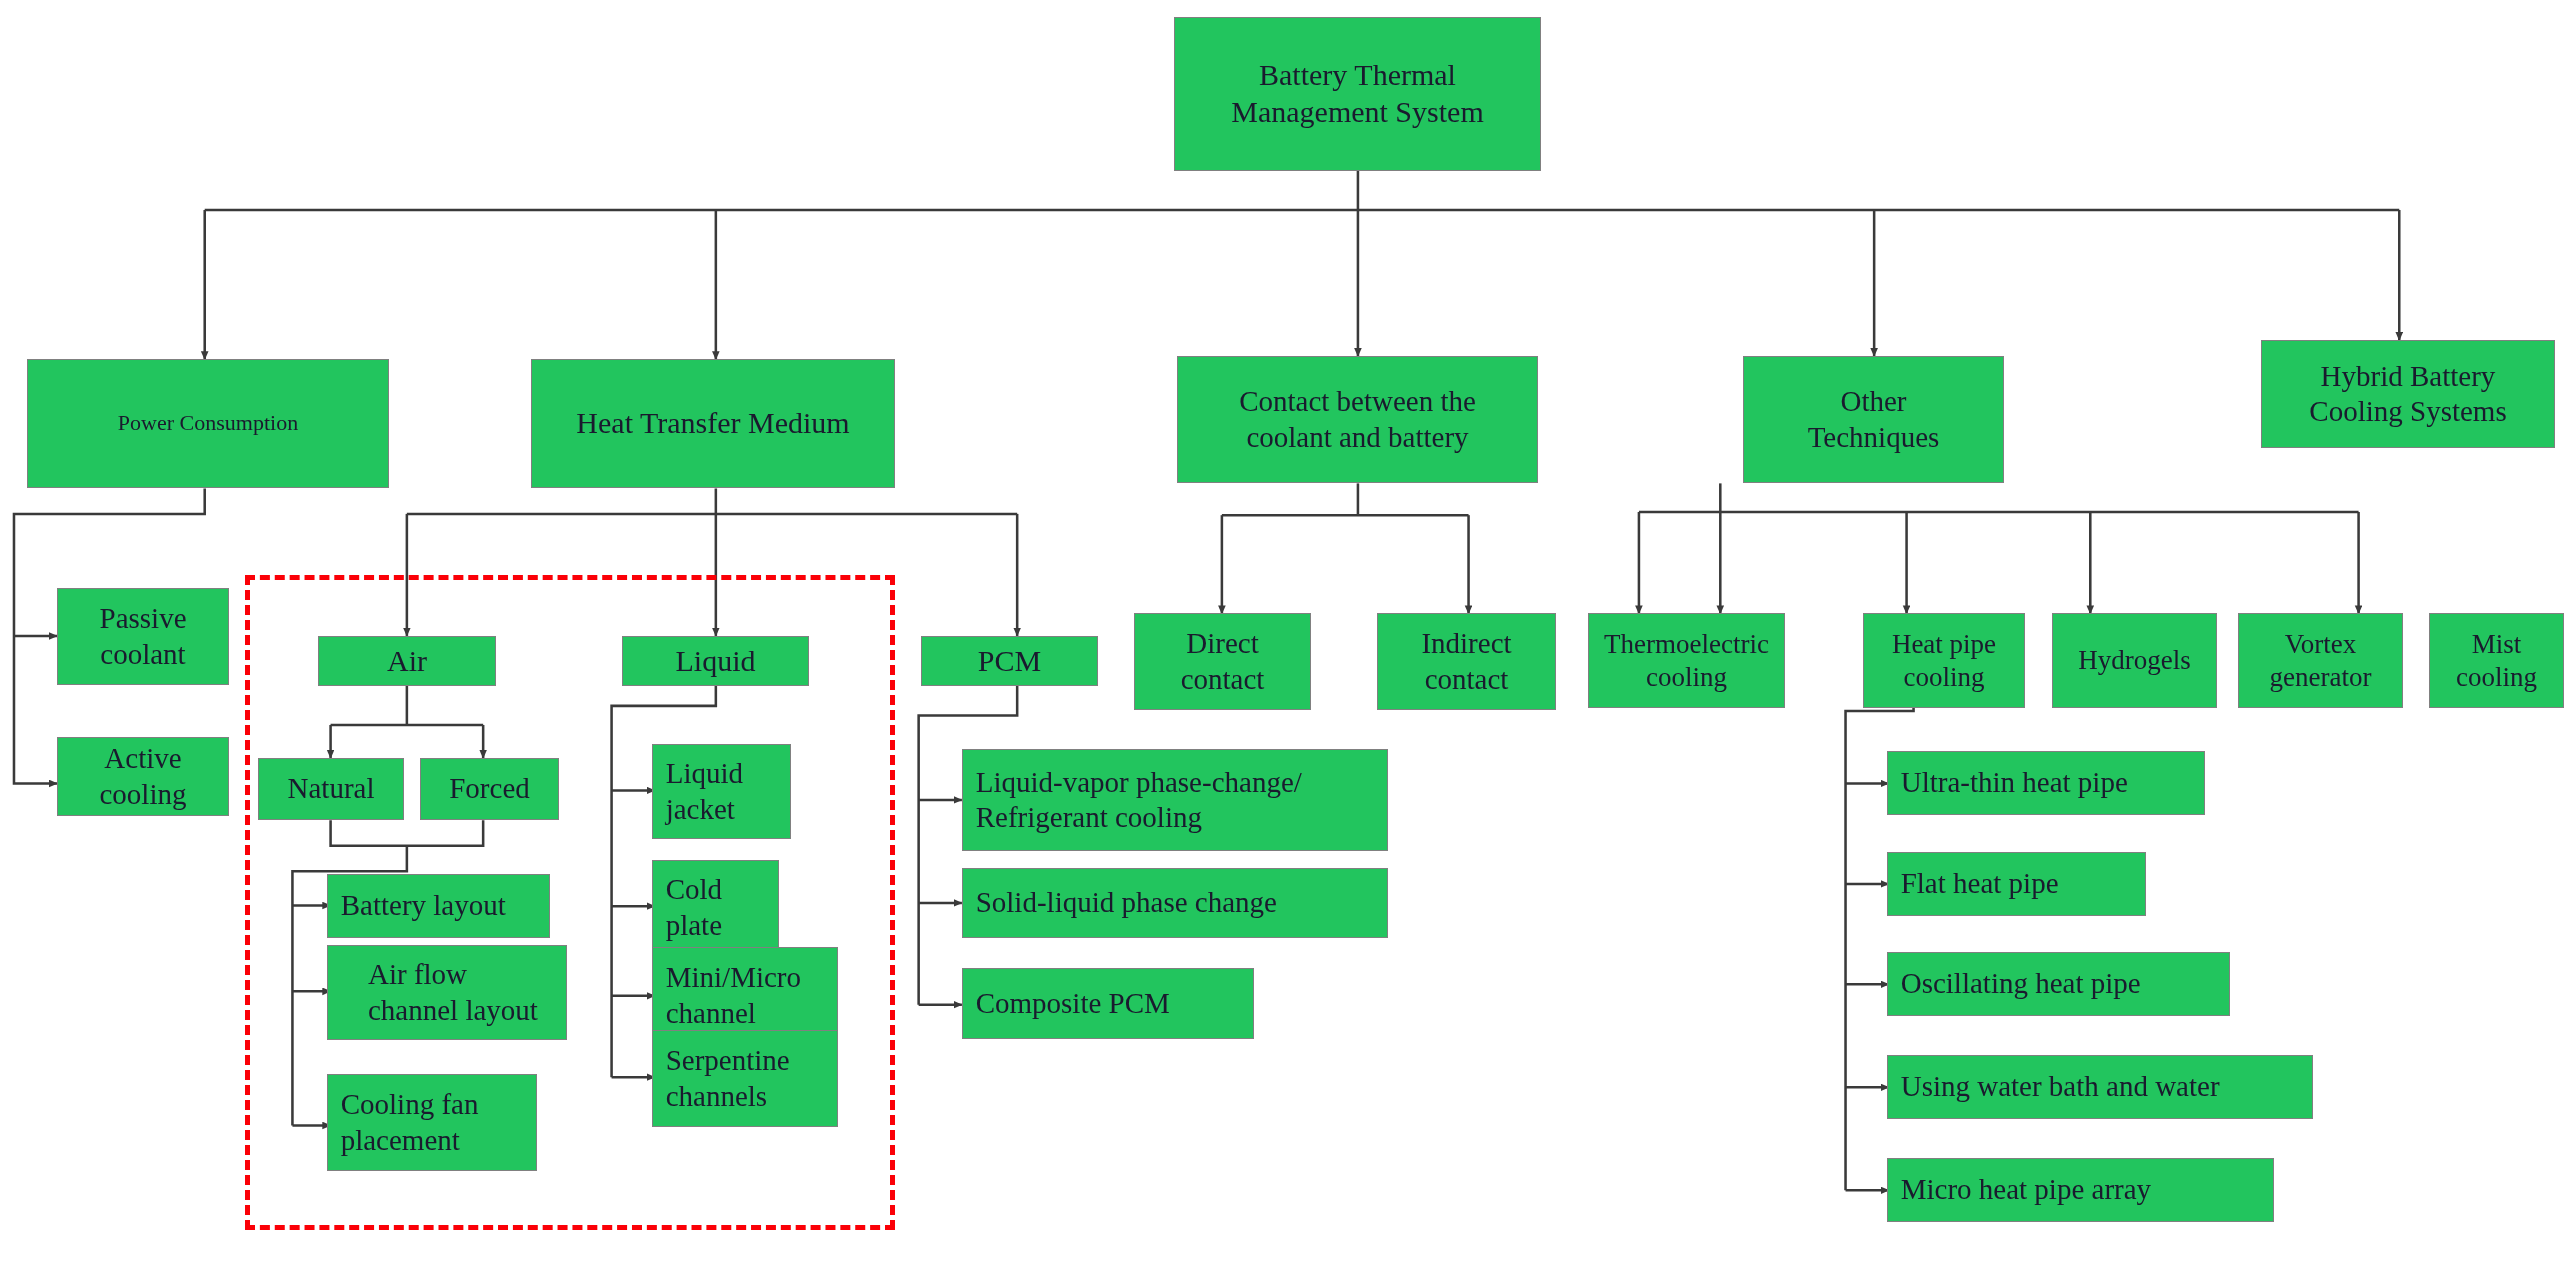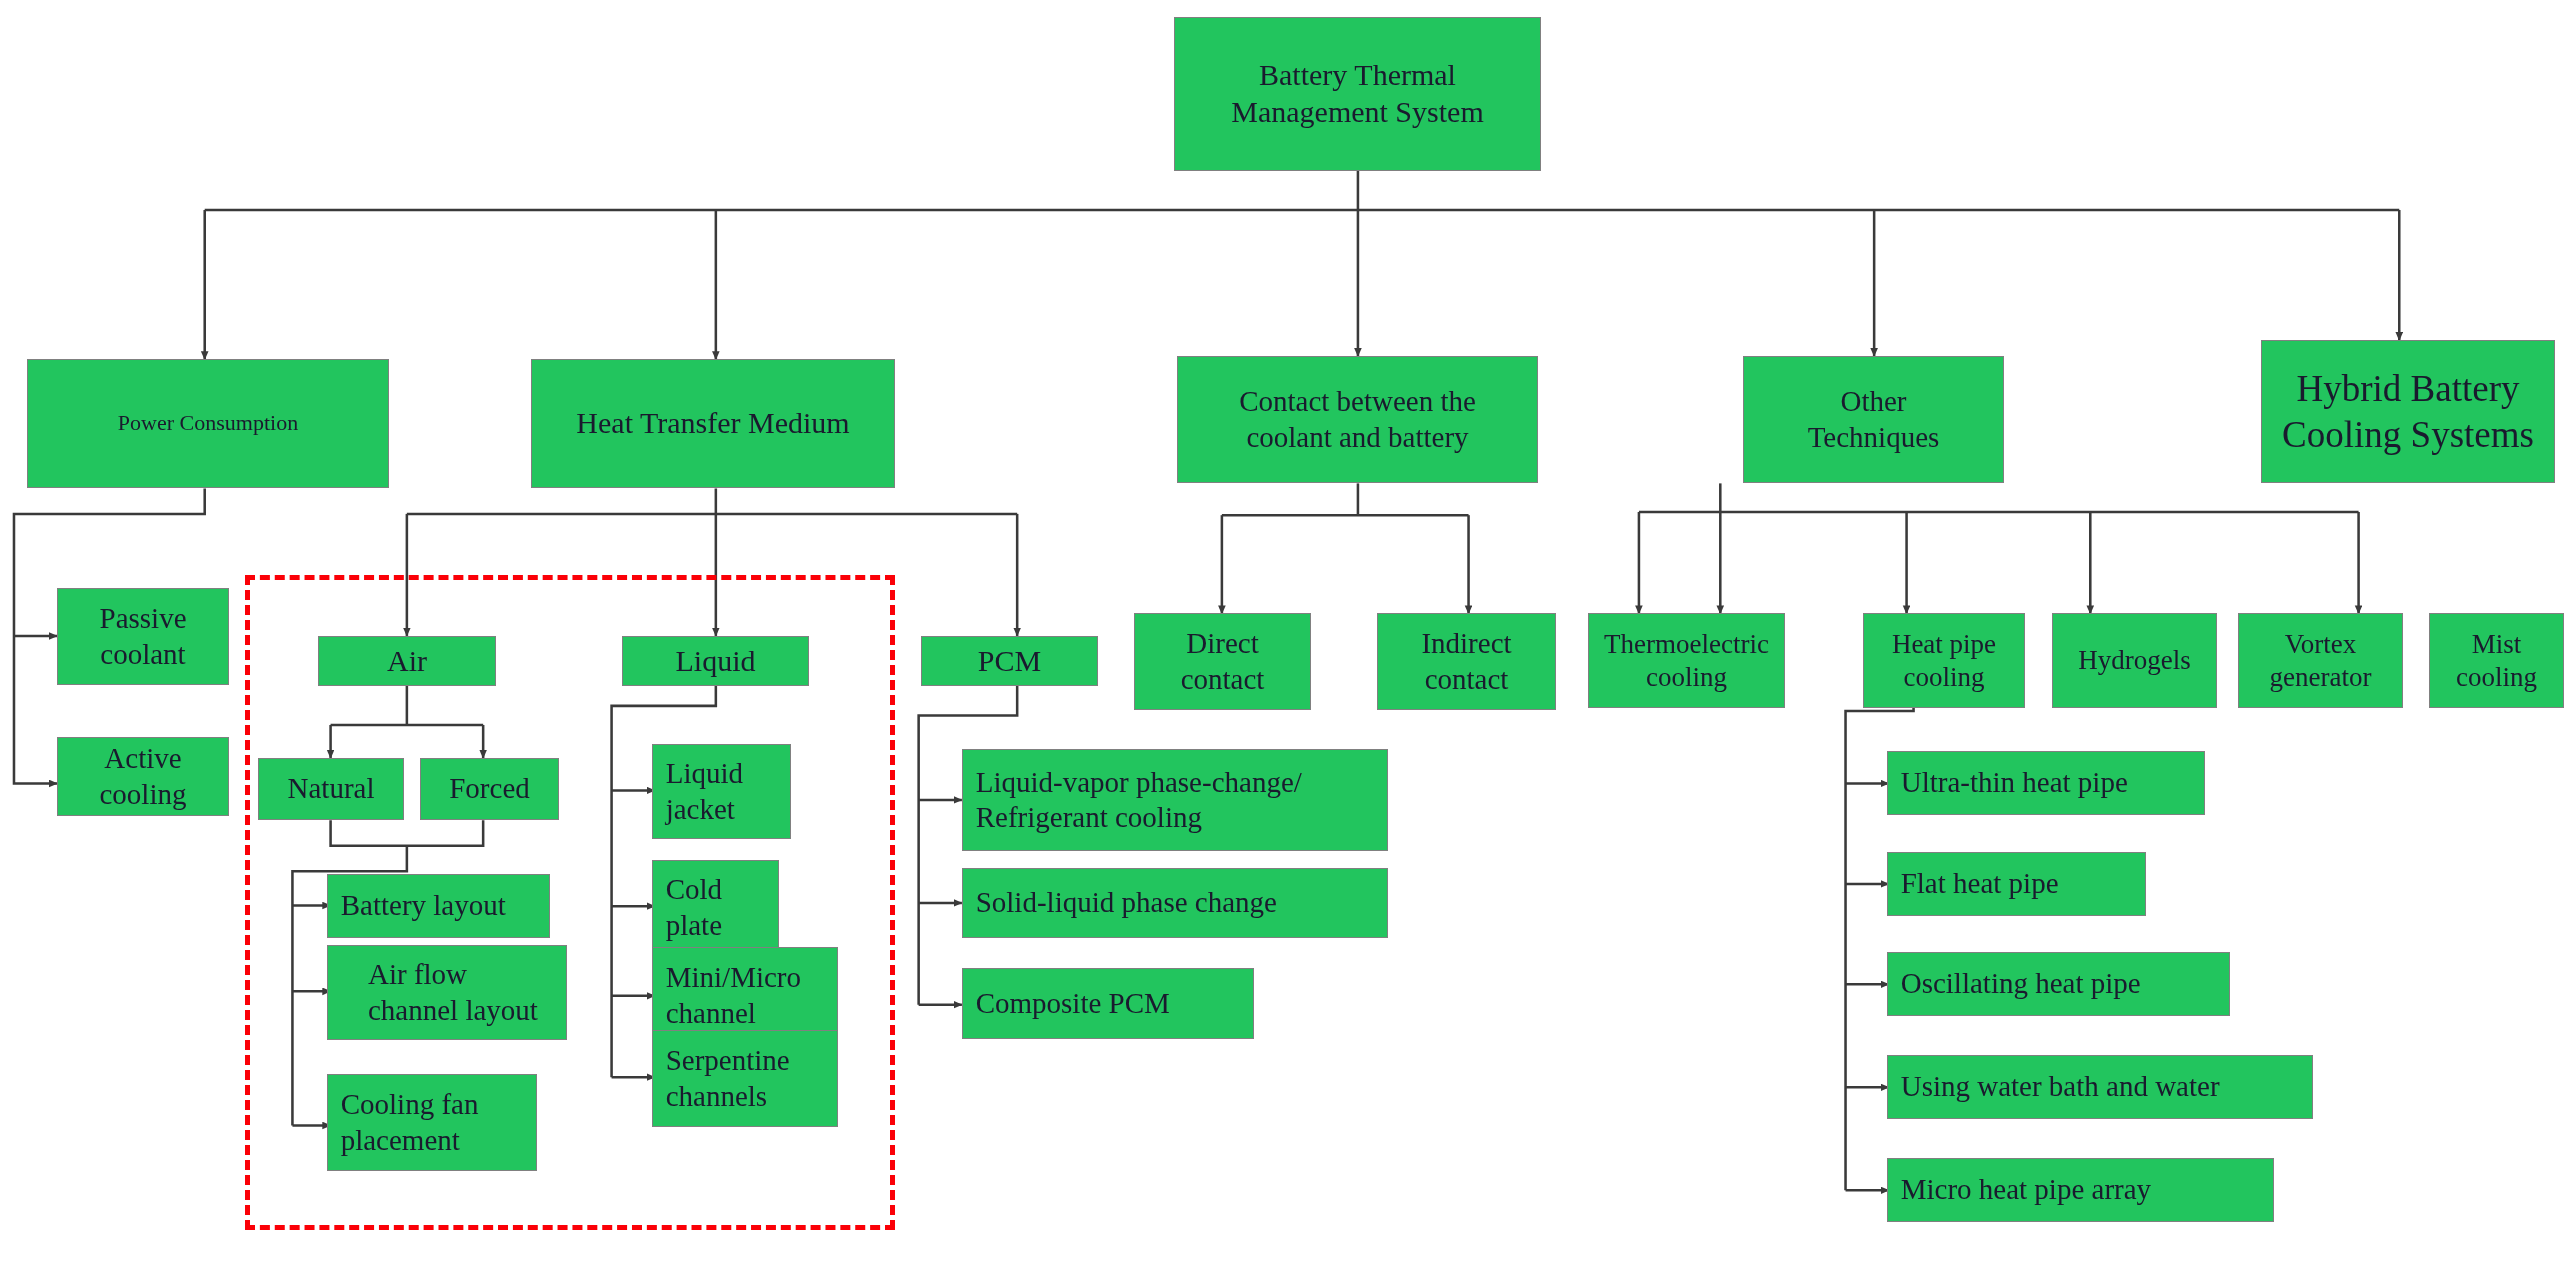--- a/index.html
+++ b/index.html
@@ -111,21 +111,21 @@
   <div class="node" style="left:27px;top:359px;width:362px;height:129px;font-size:22px;white-space:pre-line;">Power Consumption</div>
 
   <div class="node" style="left:531px;top:359px;width:364px;height:129px;font-size:30px;white-space:pre-line;">Heat Transfer Medium</div>
 
   <div class="node" style="left:1177px;top:356px;width:361px;height:127px;font-size:29px;white-space:pre-line;">Contact between the
 coolant and battery</div>
 
   <div class="node" style="left:1743px;top:356px;width:261px;height:127px;font-size:29px;white-space:pre-line;">Other
 Techniques</div>
 
-  <div class="node" style="left:2261px;top:340px;width:294px;height:143px;font-size:37px;white-space:pre-line;">Hybrid Battery
+  <div class="node" style="left:2261px;top:340px;width:294px;height:108px;font-size:29px;white-space:pre-line;">Hybrid Battery
 Cooling Systems</div>
 
   <div class="node" style="left:57px;top:588px;width:172px;height:97px;font-size:29px;white-space:pre-line;">Passive
 coolant</div>
   <div class="node" style="left:57px;top:737px;width:172px;height:79px;font-size:29px;white-space:pre-line;">Active
 cooling</div>
 
   <div class="node" style="left:318px;top:636px;width:178px;height:50px;font-size:30px;">Air</div>
   <div class="node" style="left:622px;top:636px;width:187px;height:50px;font-size:30px;">Liquid</div>
   <div class="node" style="left:921px;top:636px;width:177px;height:50px;font-size:30px;">PCM</div>

